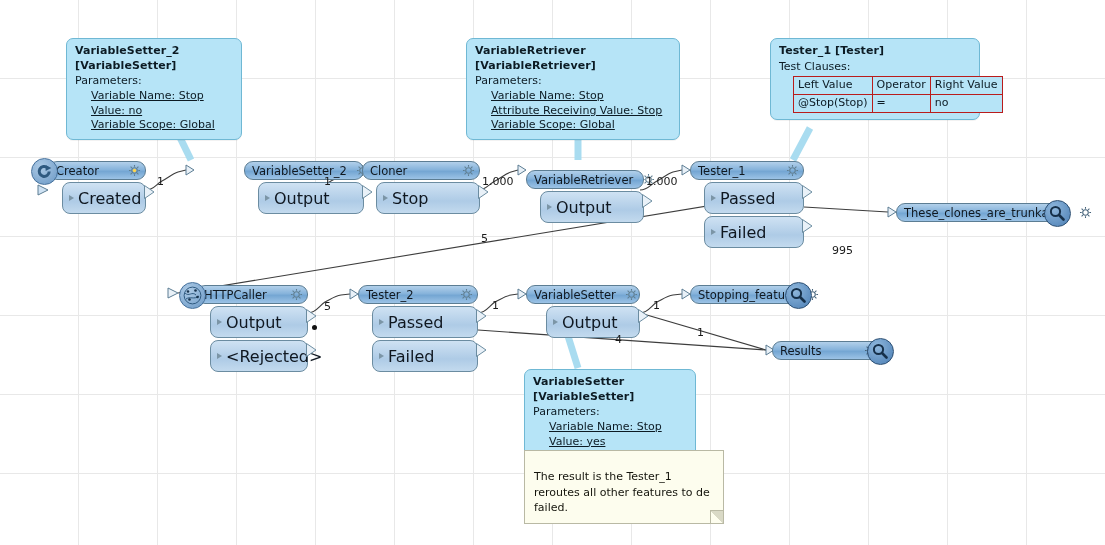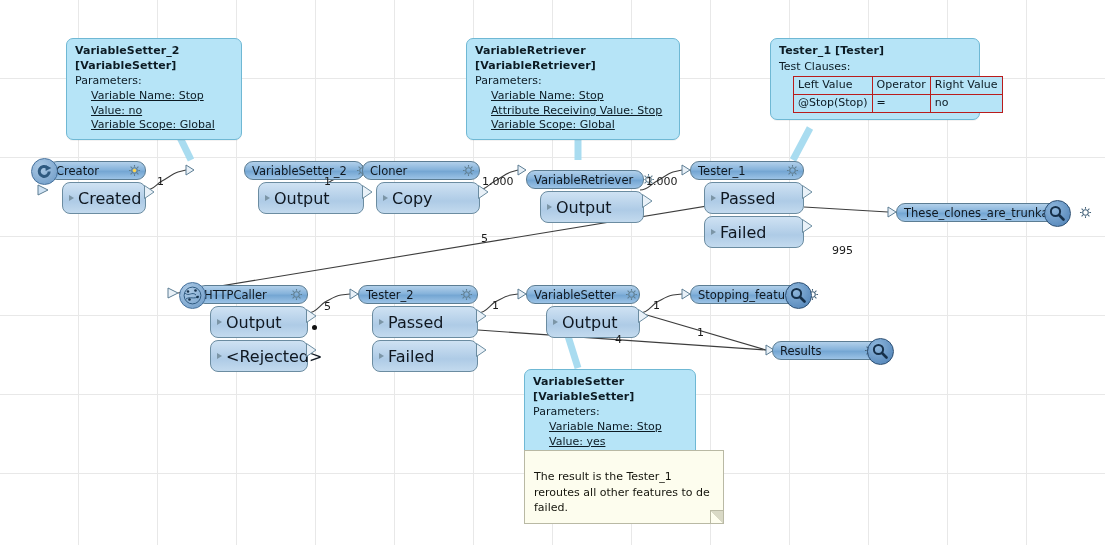--- a/index.html
+++ b/index.html
@@ -314,21 +314,21 @@
           <g stroke="#5f7e90" stroke-width="1.3" fill="none">
             <circle cx="8" cy="8" r="3.4"></circle>
             <path d="M8 1.2v2.1M8 12.7v2.1M1.2 8h2.1M12.7 8h2.1M3.2 3.2l1.5 1.5M11.3 11.3l1.5 1.5M12.8 3.2l-1.5 1.5M4.7 11.3l-1.5 1.5"></path>
           </g>
         </svg>
       </span>
     </div>
     <div class="ports">
       <div class="port" style="width:104px;">
         <span class="tri"></span>
-        <span>Copy</span>
+        <span>Stop</span>
         <span class="nubwrap">
           <svg width="11" height="14" viewBox="0 0 11 14">
               <polygon points="0.5,0.5 10,7 0.5,13.5" fill="#e9f1f8" stroke="#6b8ca1" stroke-width="1"></polygon>
             </svg>
         </span>
       </div>
     </div>
   </div>
 
   <div class="node" style="left:526px;top:170px;width:118px;">

